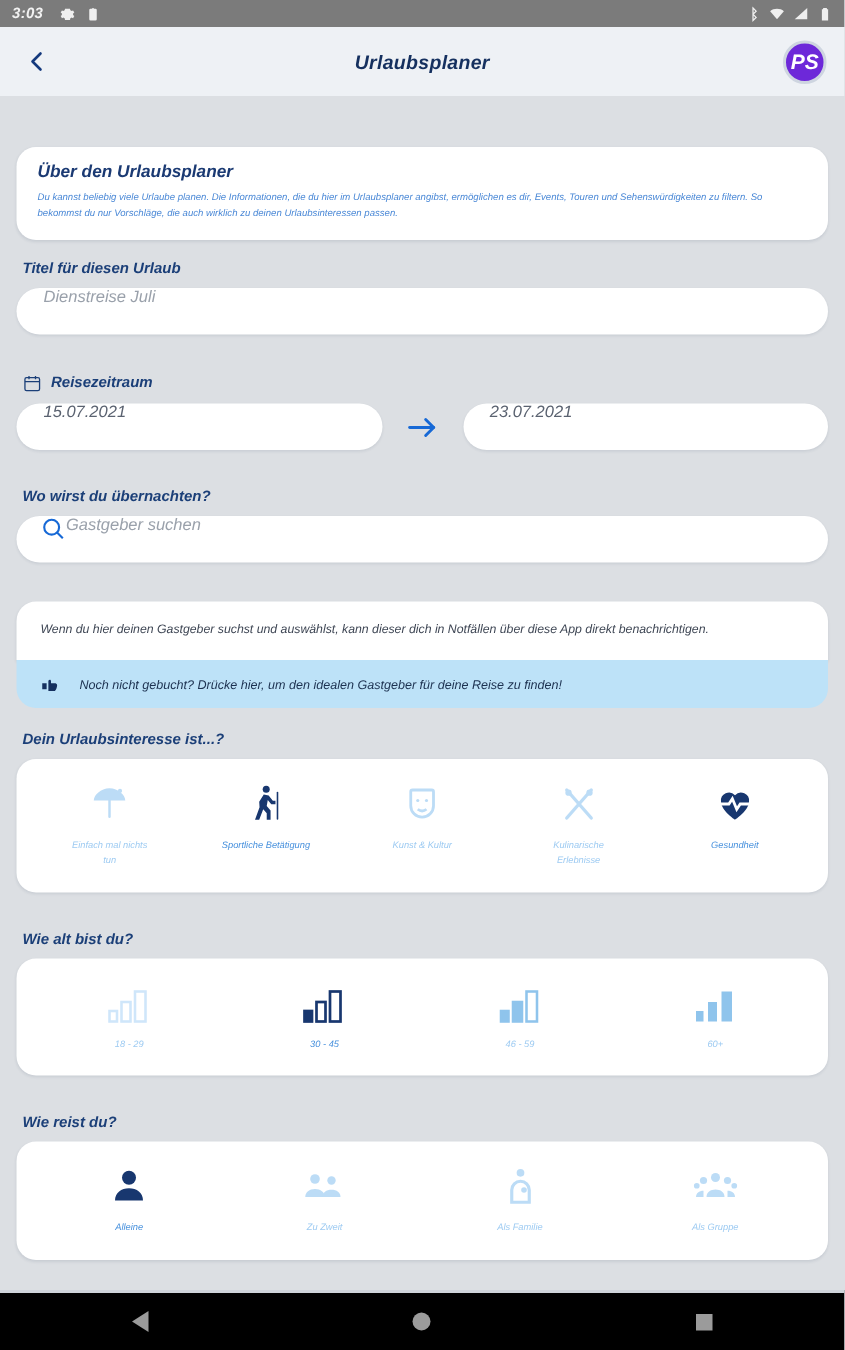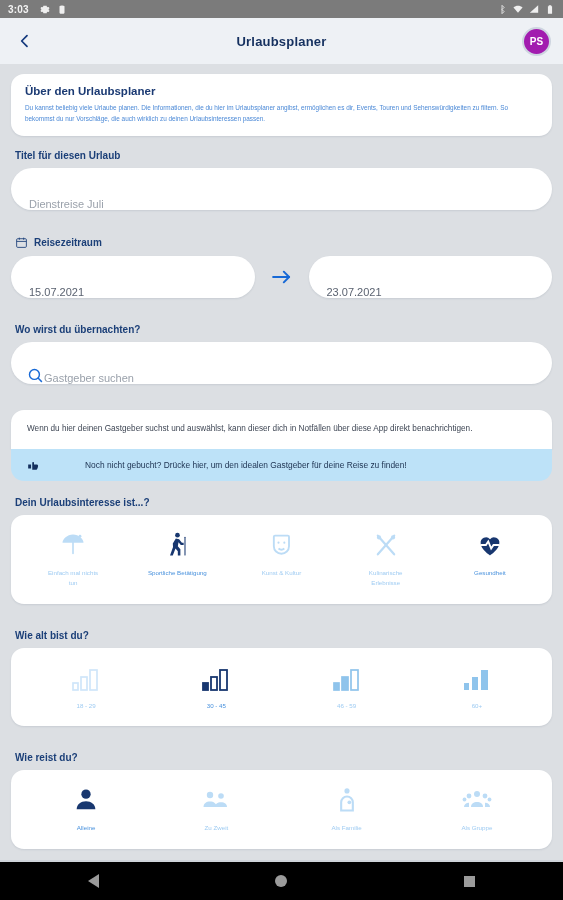--- a/index.html
+++ b/index.html
@@ -2,21 +2,21 @@
 <html><head>
 <meta charset="utf-8">
 <style>
   * { box-sizing: border-box; margin: 0; padding: 0; }
   html, body {
     width: 563px; height: 900px;
     font-family: "Liberation Sans", sans-serif;
     background: #dcdfe3;
     overflow: hidden;
   }
-  .phone { position: relative; width: 563px; height: 900px; display: flex; flex-direction: column; }
+  .phone { position: relative; width: 563px; height: 900px; display: flex; flex-direction: column; font-style: italic; }
 
   
   .statusbar {
     height: 18px; background: #7b7b7b; color: #f2f2f2;
     display: flex; align-items: center; padding: 0 8px; flex: 0 0 18px;
   }
   .sb-time { font-size: 10px; font-weight: bold; letter-spacing: .2px; }
   .sb-left-icons { display: flex; align-items: center; gap: 7px; margin-left: 11px; }
   .sb-spacer { flex: 1; }
   .sb-right-icons { display: flex; align-items: center; gap: 6px; }
@@ -28,46 +28,46 @@
     display: flex; align-items: center; padding: 0 12px; position: relative;
   }
   .back-chevron { width: 26px; height: 26px; display: flex; align-items: center; justify-content: center; cursor: pointer; }
   .back-chevron svg { width: 16px; height: 16px; stroke: #14397d; stroke-width: 2.6; fill: none; stroke-linecap: round; stroke-linejoin: round; }
   .appbar-title {
     position: absolute; left: 0; right: 0; text-align: center;
     font-size: 13px; font-weight: bold; color: #15305f; letter-spacing: .2px;
   }
   .avatar {
     margin-left: auto; width: 29px; height: 29px; border-radius: 50%;
-    background: #a21caf; color: #fff; font-size: 10px; font-weight: bold;
+    background: #6d28d9; color: #fff; font-size: 14px; font-weight: bold;
     display: flex; align-items: center; justify-content: center;
     border: 2px solid #ced5e0; z-index: 2; cursor: pointer;
   }
 
   
   .content { flex: 1; overflow: hidden; padding: 10px 11px 0 11px; background: #dcdfe3; }
 
   .card {
     background: #fff; border-radius: 13px; box-shadow: 0 1px 2px rgba(30,50,80,.10);
   }
 
   
-  .info-card { padding: 11px 14px 12px 14px; margin-bottom: 14px; }
+  .info-card { padding: 11px 14px 12px 14px; margin-bottom: 14px; margin-top: 24px; }
   .info-title { font-size: 11.5px; font-weight: bold; color: #1b3a73; margin-bottom: 5px; }
   .info-body { font-size: 6.4px; line-height: 1.75; color: #4a88d6; }
 
   .section-label {
     font-size: 10px; font-weight: bold; color: #1b3f78;
     margin: 0 0 7px 4px; display: flex; align-items: center; gap: 6px;
   }
   .cal-ic { width: 13px; height: 13px; fill: none; stroke: #1b3f78; stroke-width: 1.6; }
 
   .field {
-    background: #fff; border-radius: 22px; height: 42px;
-    display: flex; align-items: flex-end; padding: 0 18px;
+    background: #fff; border-radius: 22px; height: 31px;
+    display: flex; align-items: flex-start; padding: 0 18px;
     font-size: 11px; color: #7c838e; box-shadow: 0 1px 2px rgba(30,50,80,.10);
   }
   .block { margin-bottom: 26px; }
 
   
   .date-row { display: flex; align-items: center; gap: 0; }
   .date-row .field { flex: 1 1 0; }
   .arrow {
     width: 54px; flex: 0 0 54px; display: flex; align-items: center; justify-content: center;
   }
@@ -81,21 +81,21 @@
 
   
   .note-card { padding: 12px 16px 13px 16px; border-radius: 13px 13px 0 0; }
   .note-text { font-size: 8.2px; line-height: 1.7; color: #3e4654; }
   .cta-bar {
     background: #bde2f8; border-radius: 0 0 13px 13px;
     padding: 9px 16px; display: flex; align-items: center; gap: 12px;
     cursor: pointer;
   }
   .cta-ic { width: 14px; height: 14px; fill: #15305f; flex: 0 0 14px; }
-  .cta-text { font-size: 8.4px; color: #1c3150; margin-left: 32px; }
+  .cta-text { font-size: 8.4px; color: #1c3150; }
 
   
   .opt-card { padding: 14px 10px 16px 10px; display: flex; }
   .opt {
     flex: 1 1 0; display: flex; flex-direction: column; align-items: center;
     gap: 9px; cursor: pointer; text-align: center;
   }
   .opt-ic { height: 30px; display: flex; align-items: flex-end; justify-content: center; }
   .opt-ic svg { display: block; }
   .opt-label { font-size: 6.2px; line-height: 1.55; color: #9ecbf2; max-width: 60px; }

